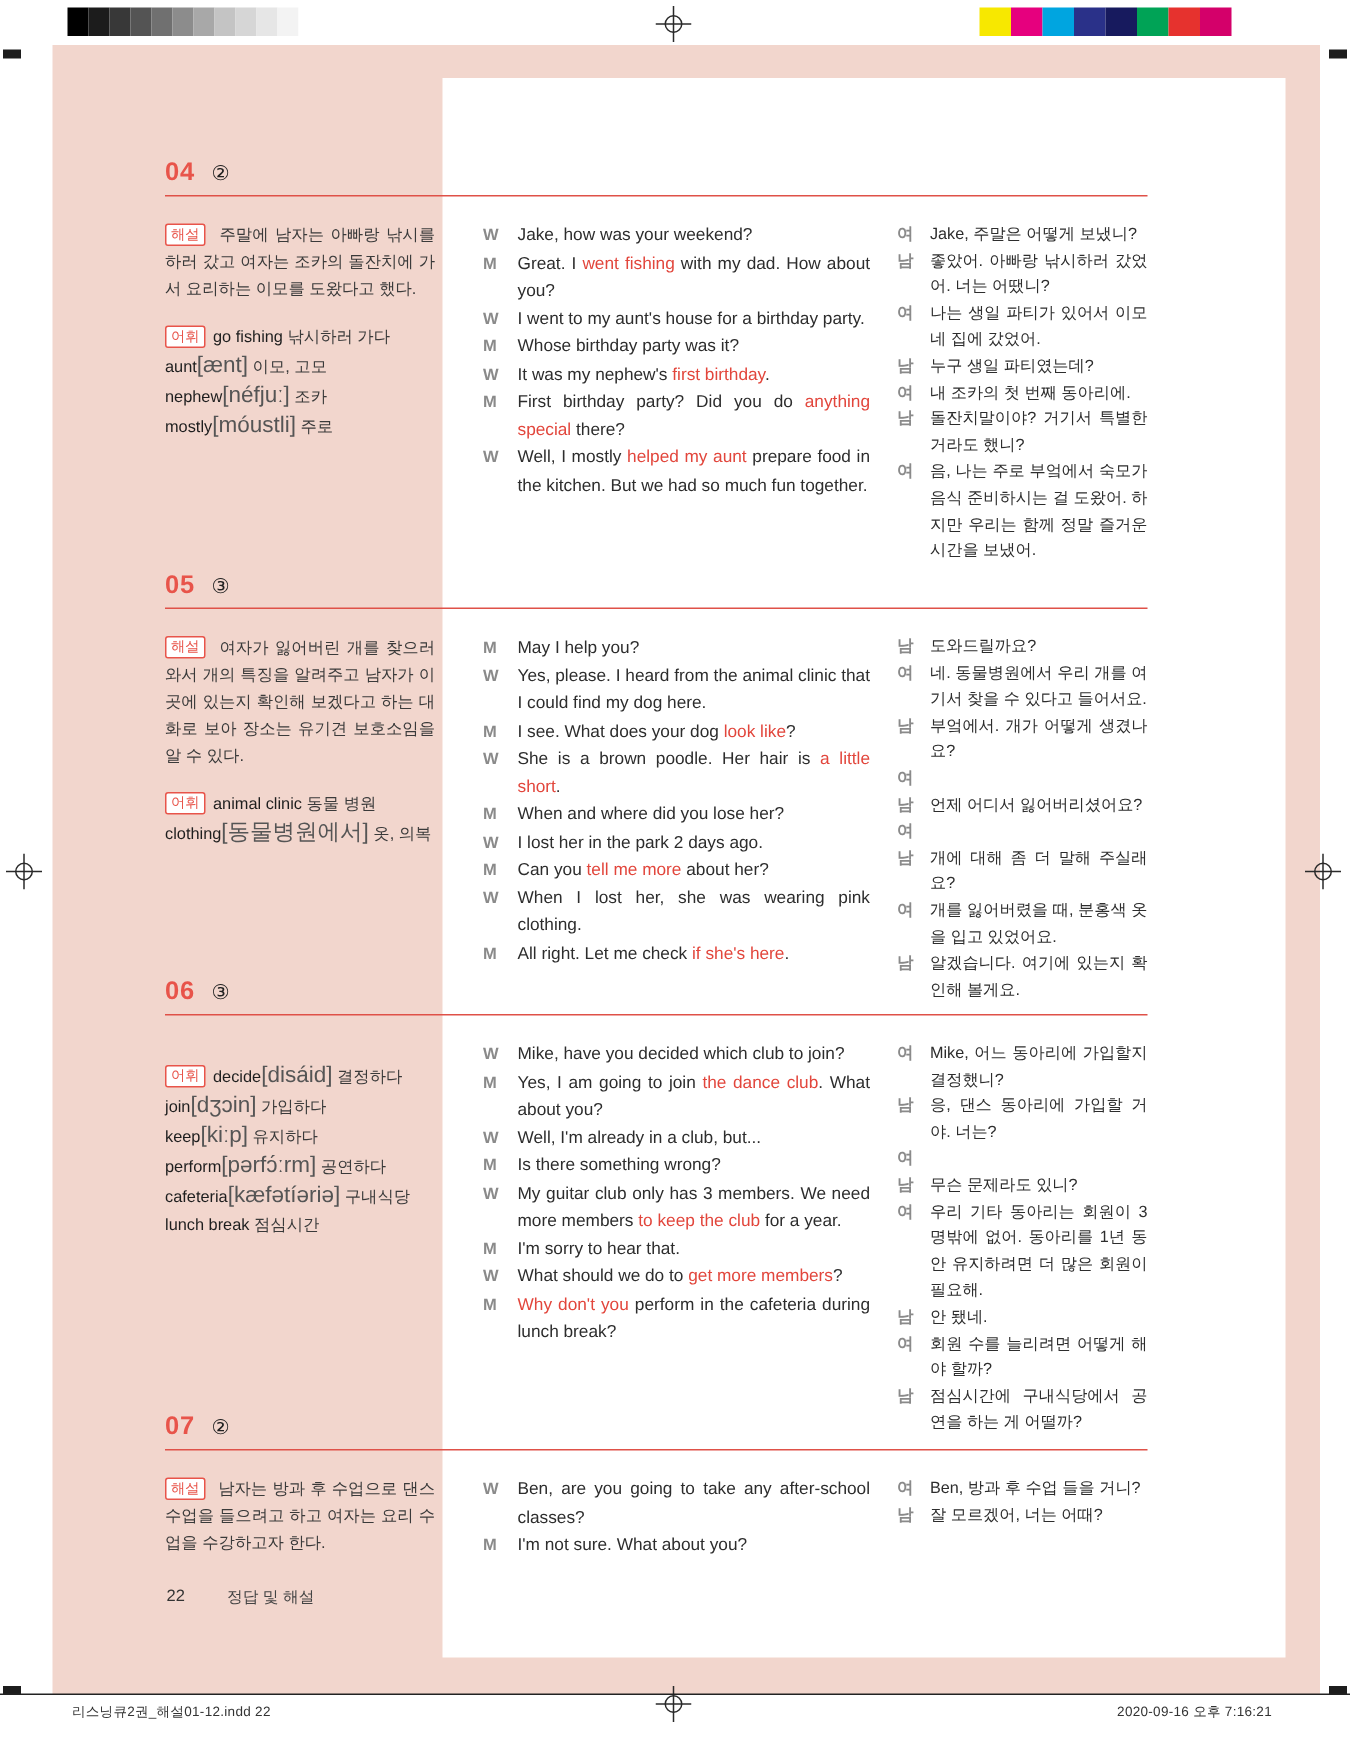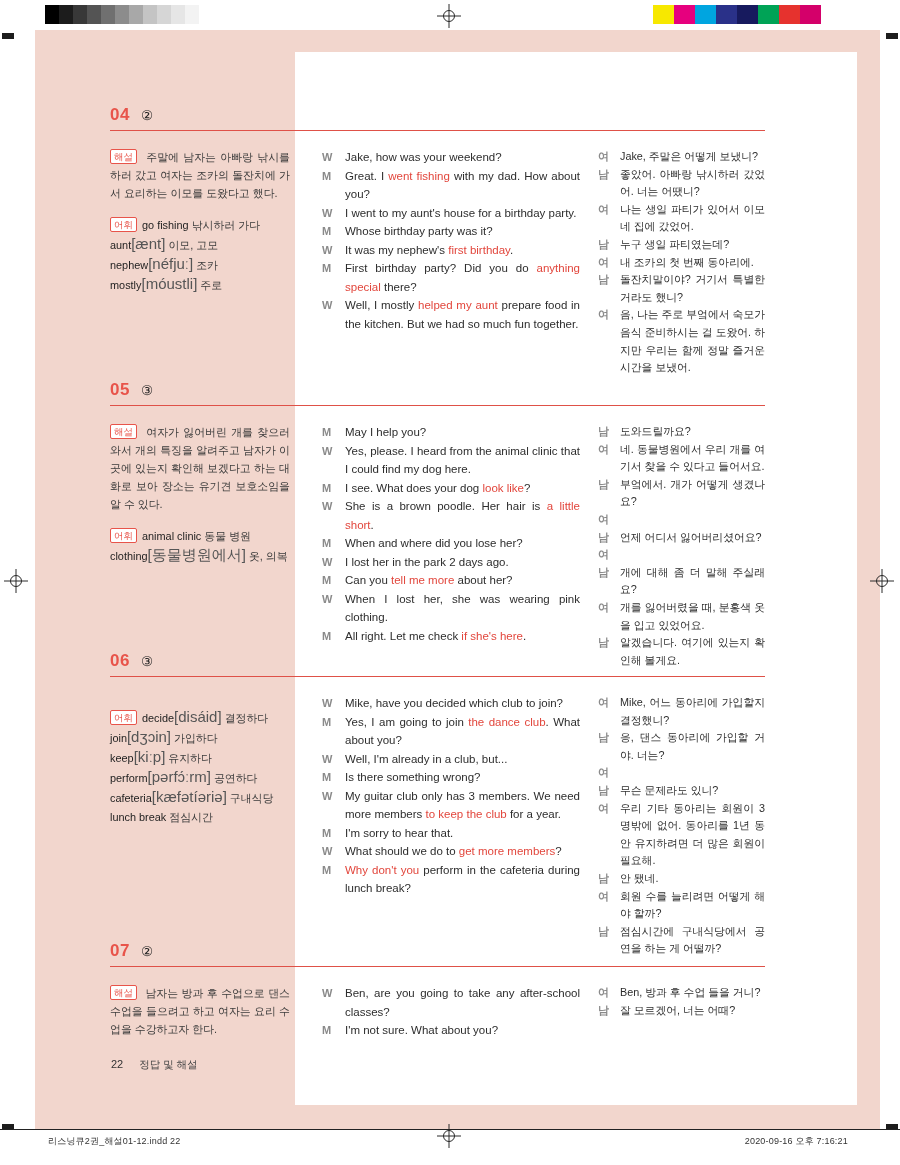--- a/index.html
+++ b/index.html
@@ -48,21 +48,21 @@
 
   .line{display:flex;font-size:11.5px;line-height:18.5px;color:#2d2d2d}
   .line .spk{width:23px;flex:none;font-weight:700;color:#8a8a8a;font-size:11px}
   .line .txt{flex:1;text-align:justify}
   .col-right .line{font-size:10.8px;line-height:17.6px}
   .col-right .line .spk{width:22px}
   .key{color:#e2463c;text-underline-offset:2px}
 
   .page-footer{position:absolute;left:111px;top:1058px;display:flex;align-items:flex-start}
   .page-footer .pnum{font-size:11px;color:#333}
-  .page-footer .plabel{font-size:10.5px;color:#444;margin-left:16px}
+  .page-footer .plabel{font-size:10.5px;color:#444;margin-left:28px}
 
   .trim-line{position:absolute;left:0;top:1129px;width:900px;border-top:1px solid #222}
   .slug{position:absolute;top:1135px;font-size:9px;color:#333;letter-spacing:.2px}
   .slug-left{left:48px}
   .slug-right{right:52px}
 </style>
 </head>
 <body>
 
 <div class="page-bg"></div>

